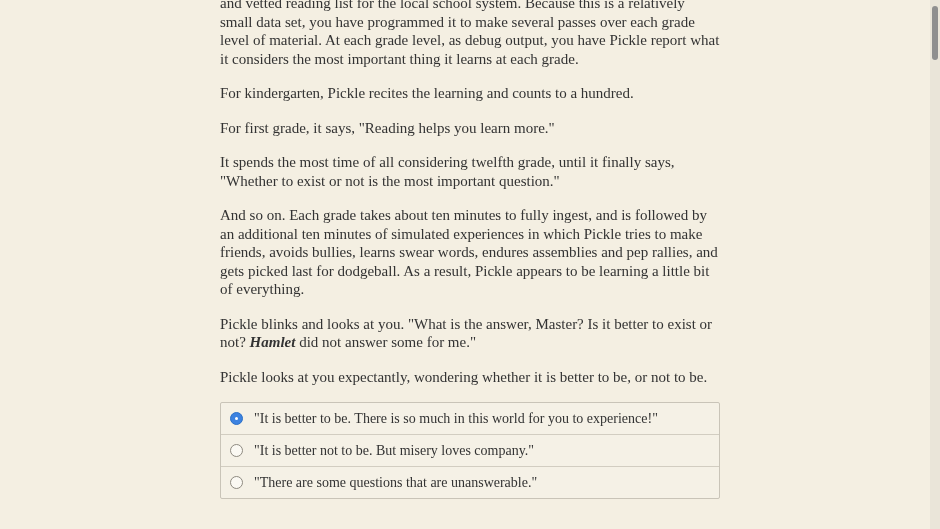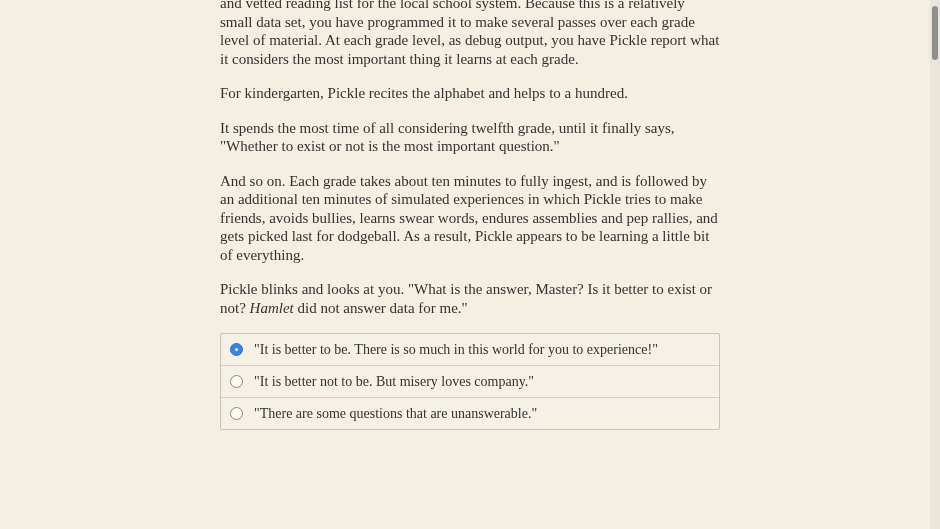--- a/index.html
+++ b/index.html
@@ -21,20 +21,21 @@
     top: -6px;
     width: 500px;
     font-size: 15px;
     line-height: 18.5px;
   }
   .content p {
     margin: 0 0 16px 0;
   }
   .content em {
     font-style: italic;
+    font-weight: bold;
   }
   .choice-box {
     margin-top: 16px;
     border: 1px solid #c9c4b8;
     border-radius: 2px;
     background: rgba(255,255,255,0.15);
   }
   .choice {
     display: flex;
     align-items: center;
@@ -88,24 +89,26 @@
     height: 54px;
     border-radius: 3px;
     background: #8f8f8f;
   }
 </style>
 </head>
 <body>
 
 <div class="content">
   <p>and vetted reading list for the local school system. Because this is a relatively small data set, you have programmed it to make several passes over each grade level of material. At each grade level, as debug output, you have Pickle report what it considers the most important thing it learns at each grade.</p>
-  <p>For kindergarten, Pickle recites the alphabet and helps to a hundred.</p>
+  <p>For kindergarten, Pickle recites the learning and counts to a hundred.</p>
+  <p>For first grade, it says, "Reading helps you learn more."</p>
   <p>It spends the most time of all considering twelfth grade, until it finally says, "Whether to exist or not is the most important question."</p>
   <p>And so on. Each grade takes about ten minutes to fully ingest, and is followed by an additional ten minutes of simulated experiences in which Pickle tries to make friends, avoids bullies, learns swear words, endures assemblies and pep rallies, and gets picked last for dodgeball. As a result, Pickle appears to be learning a little bit of everything.</p>
-  <p><span>Pickle blinks and looks at you. "What is the answer, Master? Is it better to exist or not? </span><em>Hamlet</em><span> did not answer data for me."</span></p>
+  <p><span>Pickle blinks and looks at you. "What is the answer, Master? Is it better to exist or not? </span><em>Hamlet</em><span> did not answer some for me."</span></p>
+  <p>Pickle looks at you expectantly, wondering whether it is better to be, or not to be.</p>
 
   <div class="choice-box">
     <div class="choice">
       <span class="radio selected"></span>
       <span class="choice-label">"It is better to be. There is so much in this world for you to experience!"</span>
     </div>
     <div class="choice">
       <span class="radio"></span>
       <span class="choice-label">"It is better not to be. But misery loves company."</span>
     </div>

